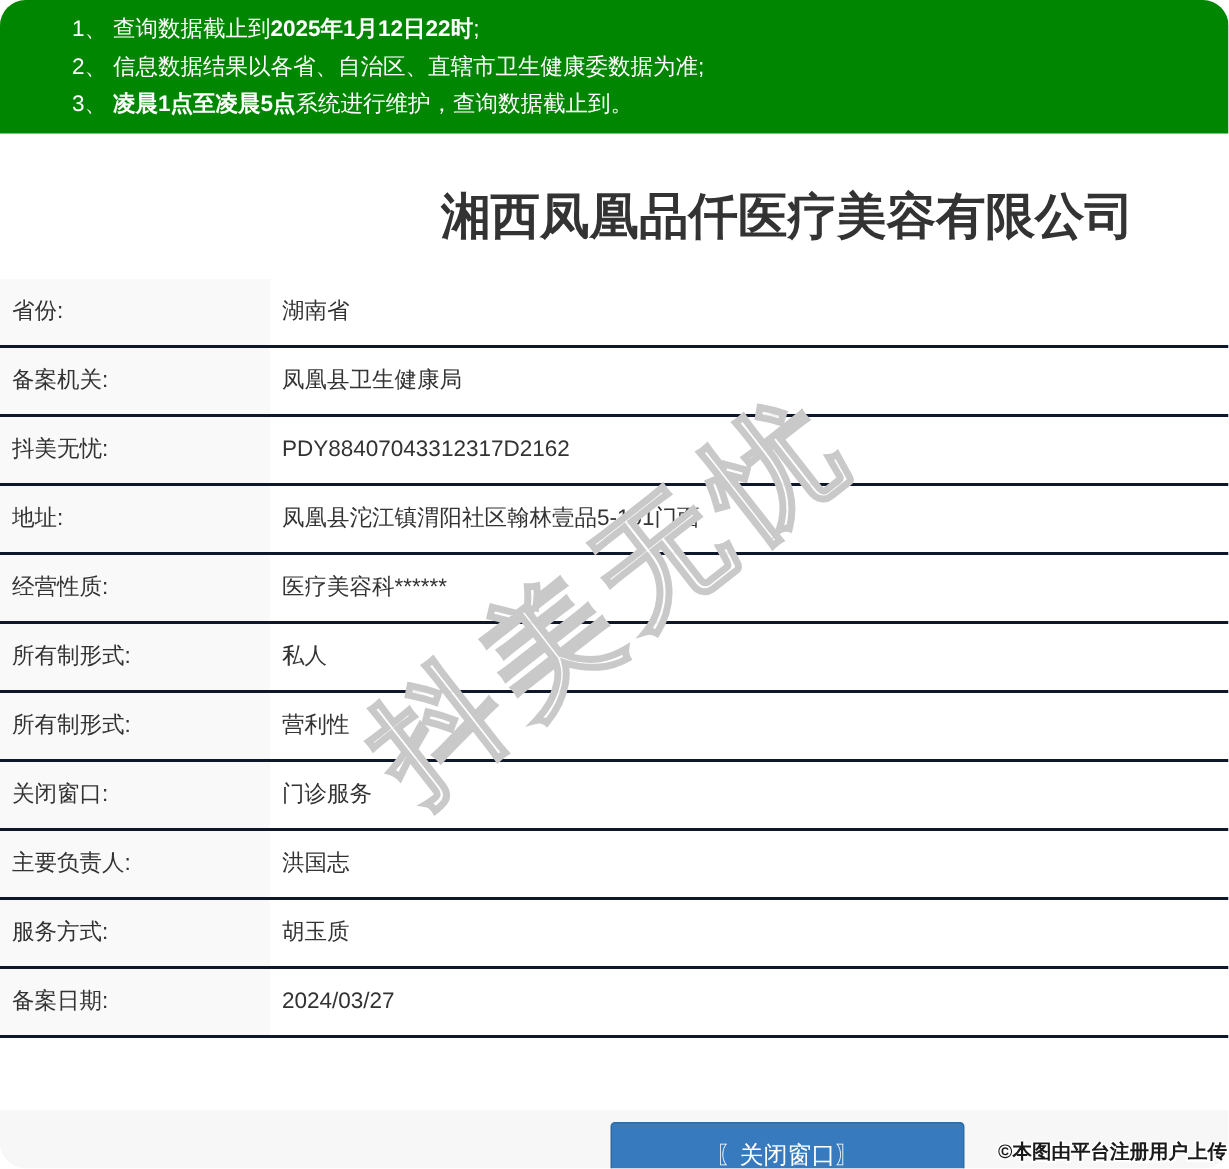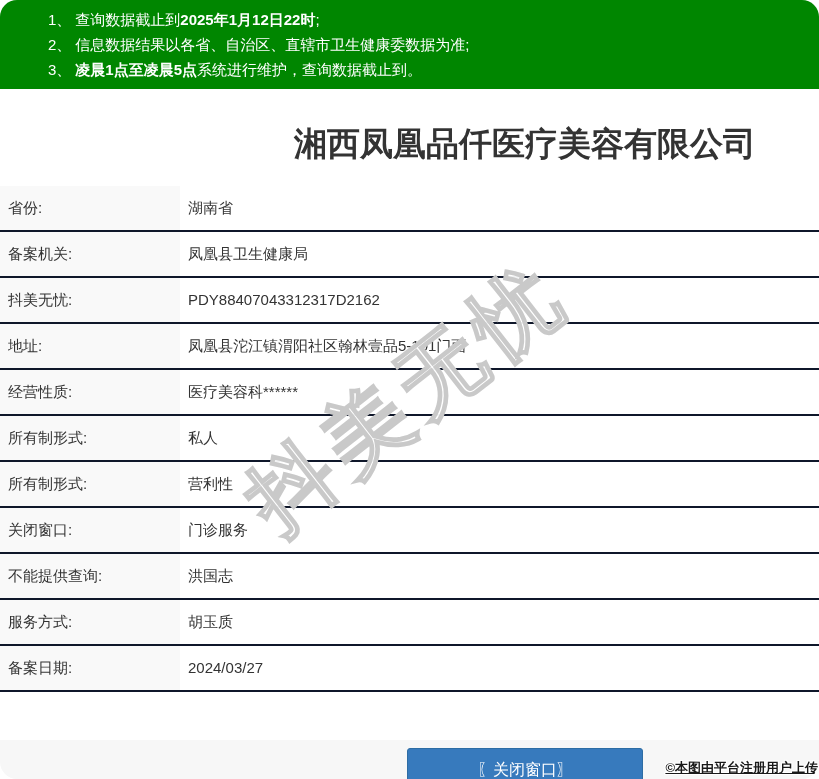--- a/index.html
+++ b/index.html
@@ -100,21 +100,20 @@
   .copyright {
     position: absolute;
     right: 1px;
     bottom: 2px;
     font-size: 13px;
     font-weight: bold;
     color: #1a1a1a;
     text-shadow: 1px 0 0 #fff, -1px 0 0 #fff, 0 1px 0 #fff, 0 -1px 0 #fff,
                  1px 1px 0 #fff, -1px -1px 0 #fff, 1px -1px 0 #fff, -1px 1px 0 #fff;
     white-space: nowrap;
-    text-decoration: underline;
   }
 </style>
 </head>
 <body>
 
 <div class="viewport">
   <div class="page">
 
     <div class="notice-banner">
       <div class="notice-line">
@@ -158,21 +157,21 @@
         </tr>
         <tr>
           <td class="label-cell">所有制形式:</td>
           <td class="value-cell">营利性</td>
         </tr>
         <tr>
           <td class="label-cell">关闭窗口:</td>
           <td class="value-cell">门诊服务</td>
         </tr>
         <tr>
-          <td class="label-cell">不能提供查询:</td>
+          <td class="label-cell">主要负责人:</td>
           <td class="value-cell">洪国志</td>
         </tr>
         <tr>
           <td class="label-cell">服务方式:</td>
           <td class="value-cell">胡玉质</td>
         </tr>
         <tr>
           <td class="label-cell">备案日期:</td>
           <td class="value-cell">2024/03/27</td>
         </tr>

